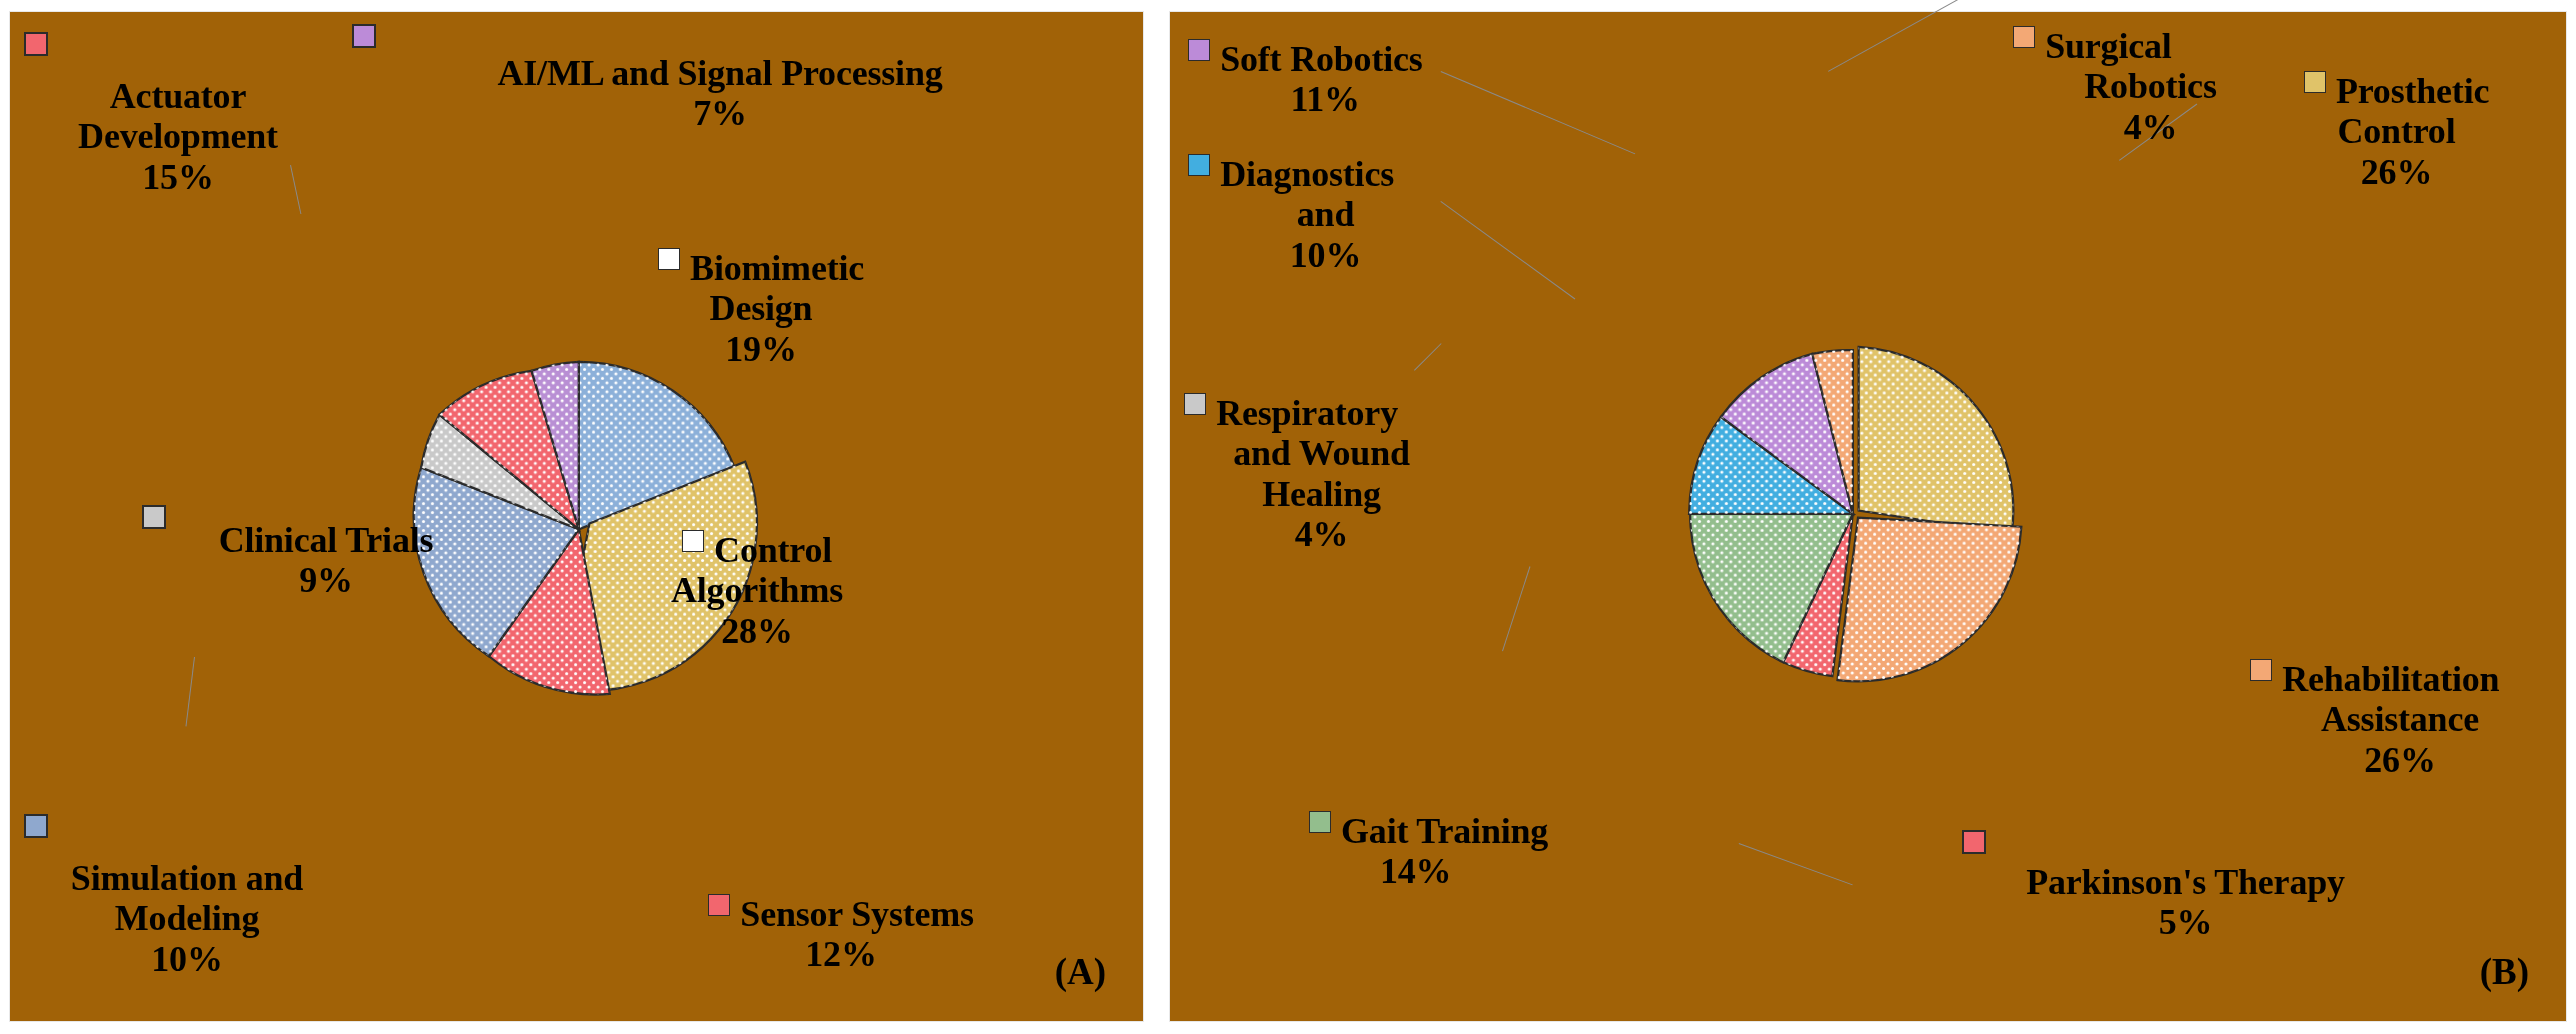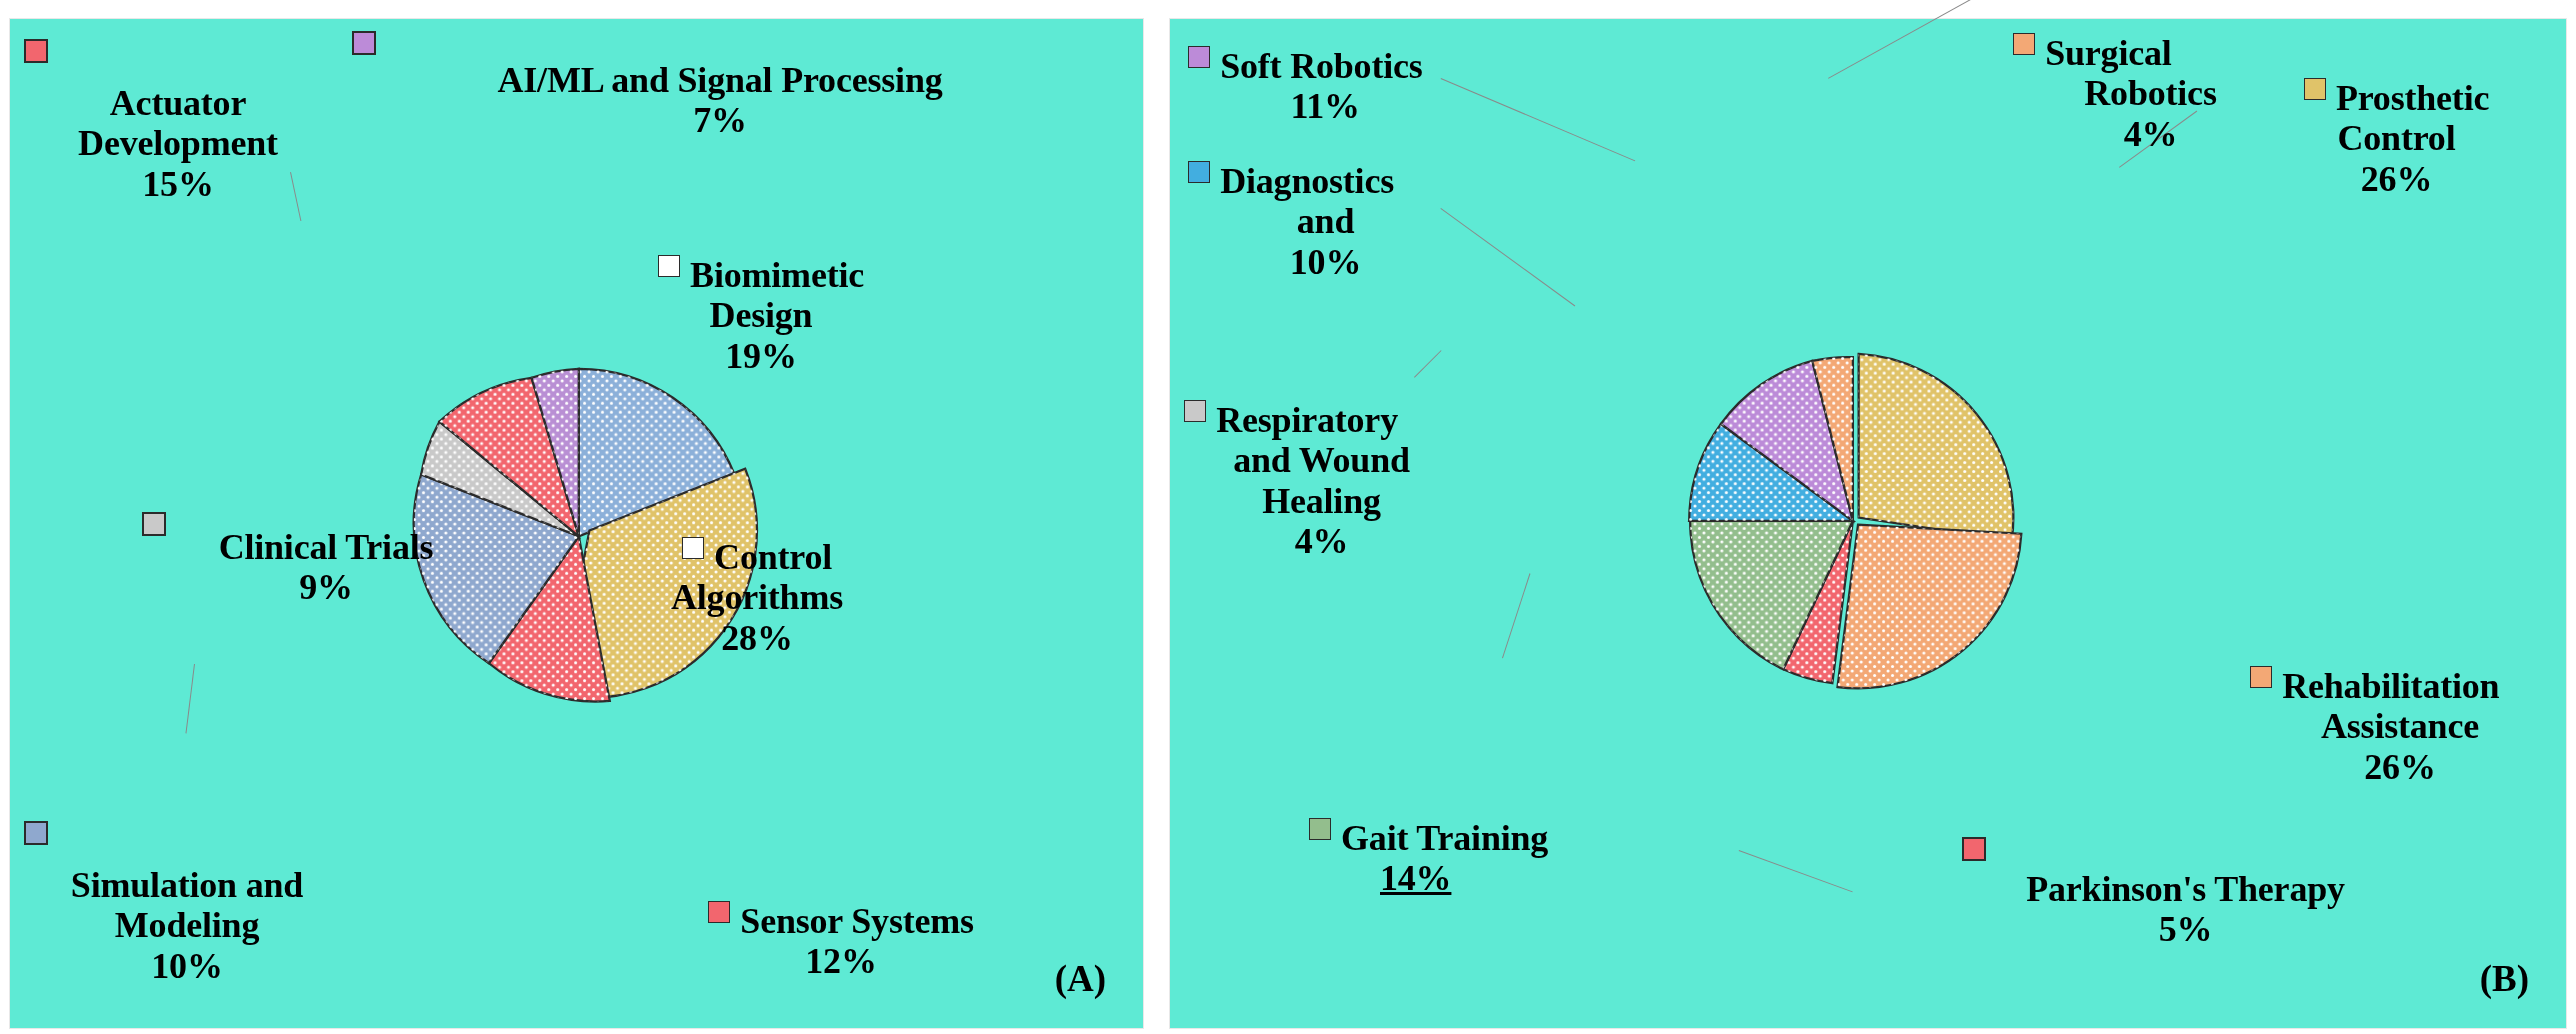--- a/index.html
+++ b/index.html
@@ -1,19 +1,19 @@
 <!DOCTYPE html>
 <html style="font-size:10.2px"><head>
 <meta charset="utf-8">
 <style>
   html,body{margin:0;padding:0;background:#ffffff;}
   body{width:2576px;height:1034px;font-family:"Liberation Serif",serif;color:#000;}
   #root{position:relative;width:2576px;height:1034px;background:#fff;}
 
-  .panel{position:absolute;top:18px;height:1011px;border:1.3px solid #e8e8e8;background:#5eead4;box-sizing:border-box;}
+  .panel{position:absolute;top:11px;height:1011px;border:1.3px solid #e8e8e8;background:#a16207;box-sizing:border-box;}
   #panel-a{left:9px;width:1135px;}
   #panel-b{left:1169px;width:1398px;}
 
   .panel-tag{position:absolute;font-weight:bold;font-size:37px;line-height:1;}
 
   .pie-wrap{position:absolute;}
   .pie-svg{display:block;overflow:visible;}
 
   .lbl{position:absolute;font-size:36px;line-height:1.12;font-weight:bold;text-align:center;letter-spacing:-0.2px;white-space:nowrap;}
   .lbl .pct{display:block;font-weight:bold;}
@@ -225,21 +225,21 @@
       <span class="lbl-txt">and Wound</span>
       <span class="lbl-txt">Healing</span>
       <span class="pct">4%</span>
     </div>
 
     <div class="lbl" style="left:121px;top:799px;width:275px;text-align:center;">
       <span class="lbl-row" style="justify-content:center;">
         <span class="swatch" style="background:#93BE8D;"></span>
         <span class="lbl-txt">Gait Training</span>
       </span>
-      <span class="pct" style="padding-right:25.6px;text-decoration:underline;">14%</span>
+      <span class="pct" style="padding-right:25.6px;">14%</span>
     </div>
 
     <div class="lbl" style="left:843px;top:14px;width:275px;text-align:center;">
       <span class="lbl-row" style="justify-content:flex-start;">
         <span class="swatch" style="background:#F3A875;"></span>
         <span class="lbl-txt">Surgical</span>
       </span>
       <span class="lbl-txt">Robotics</span>
       <span class="pct">4%</span>
     </div>

